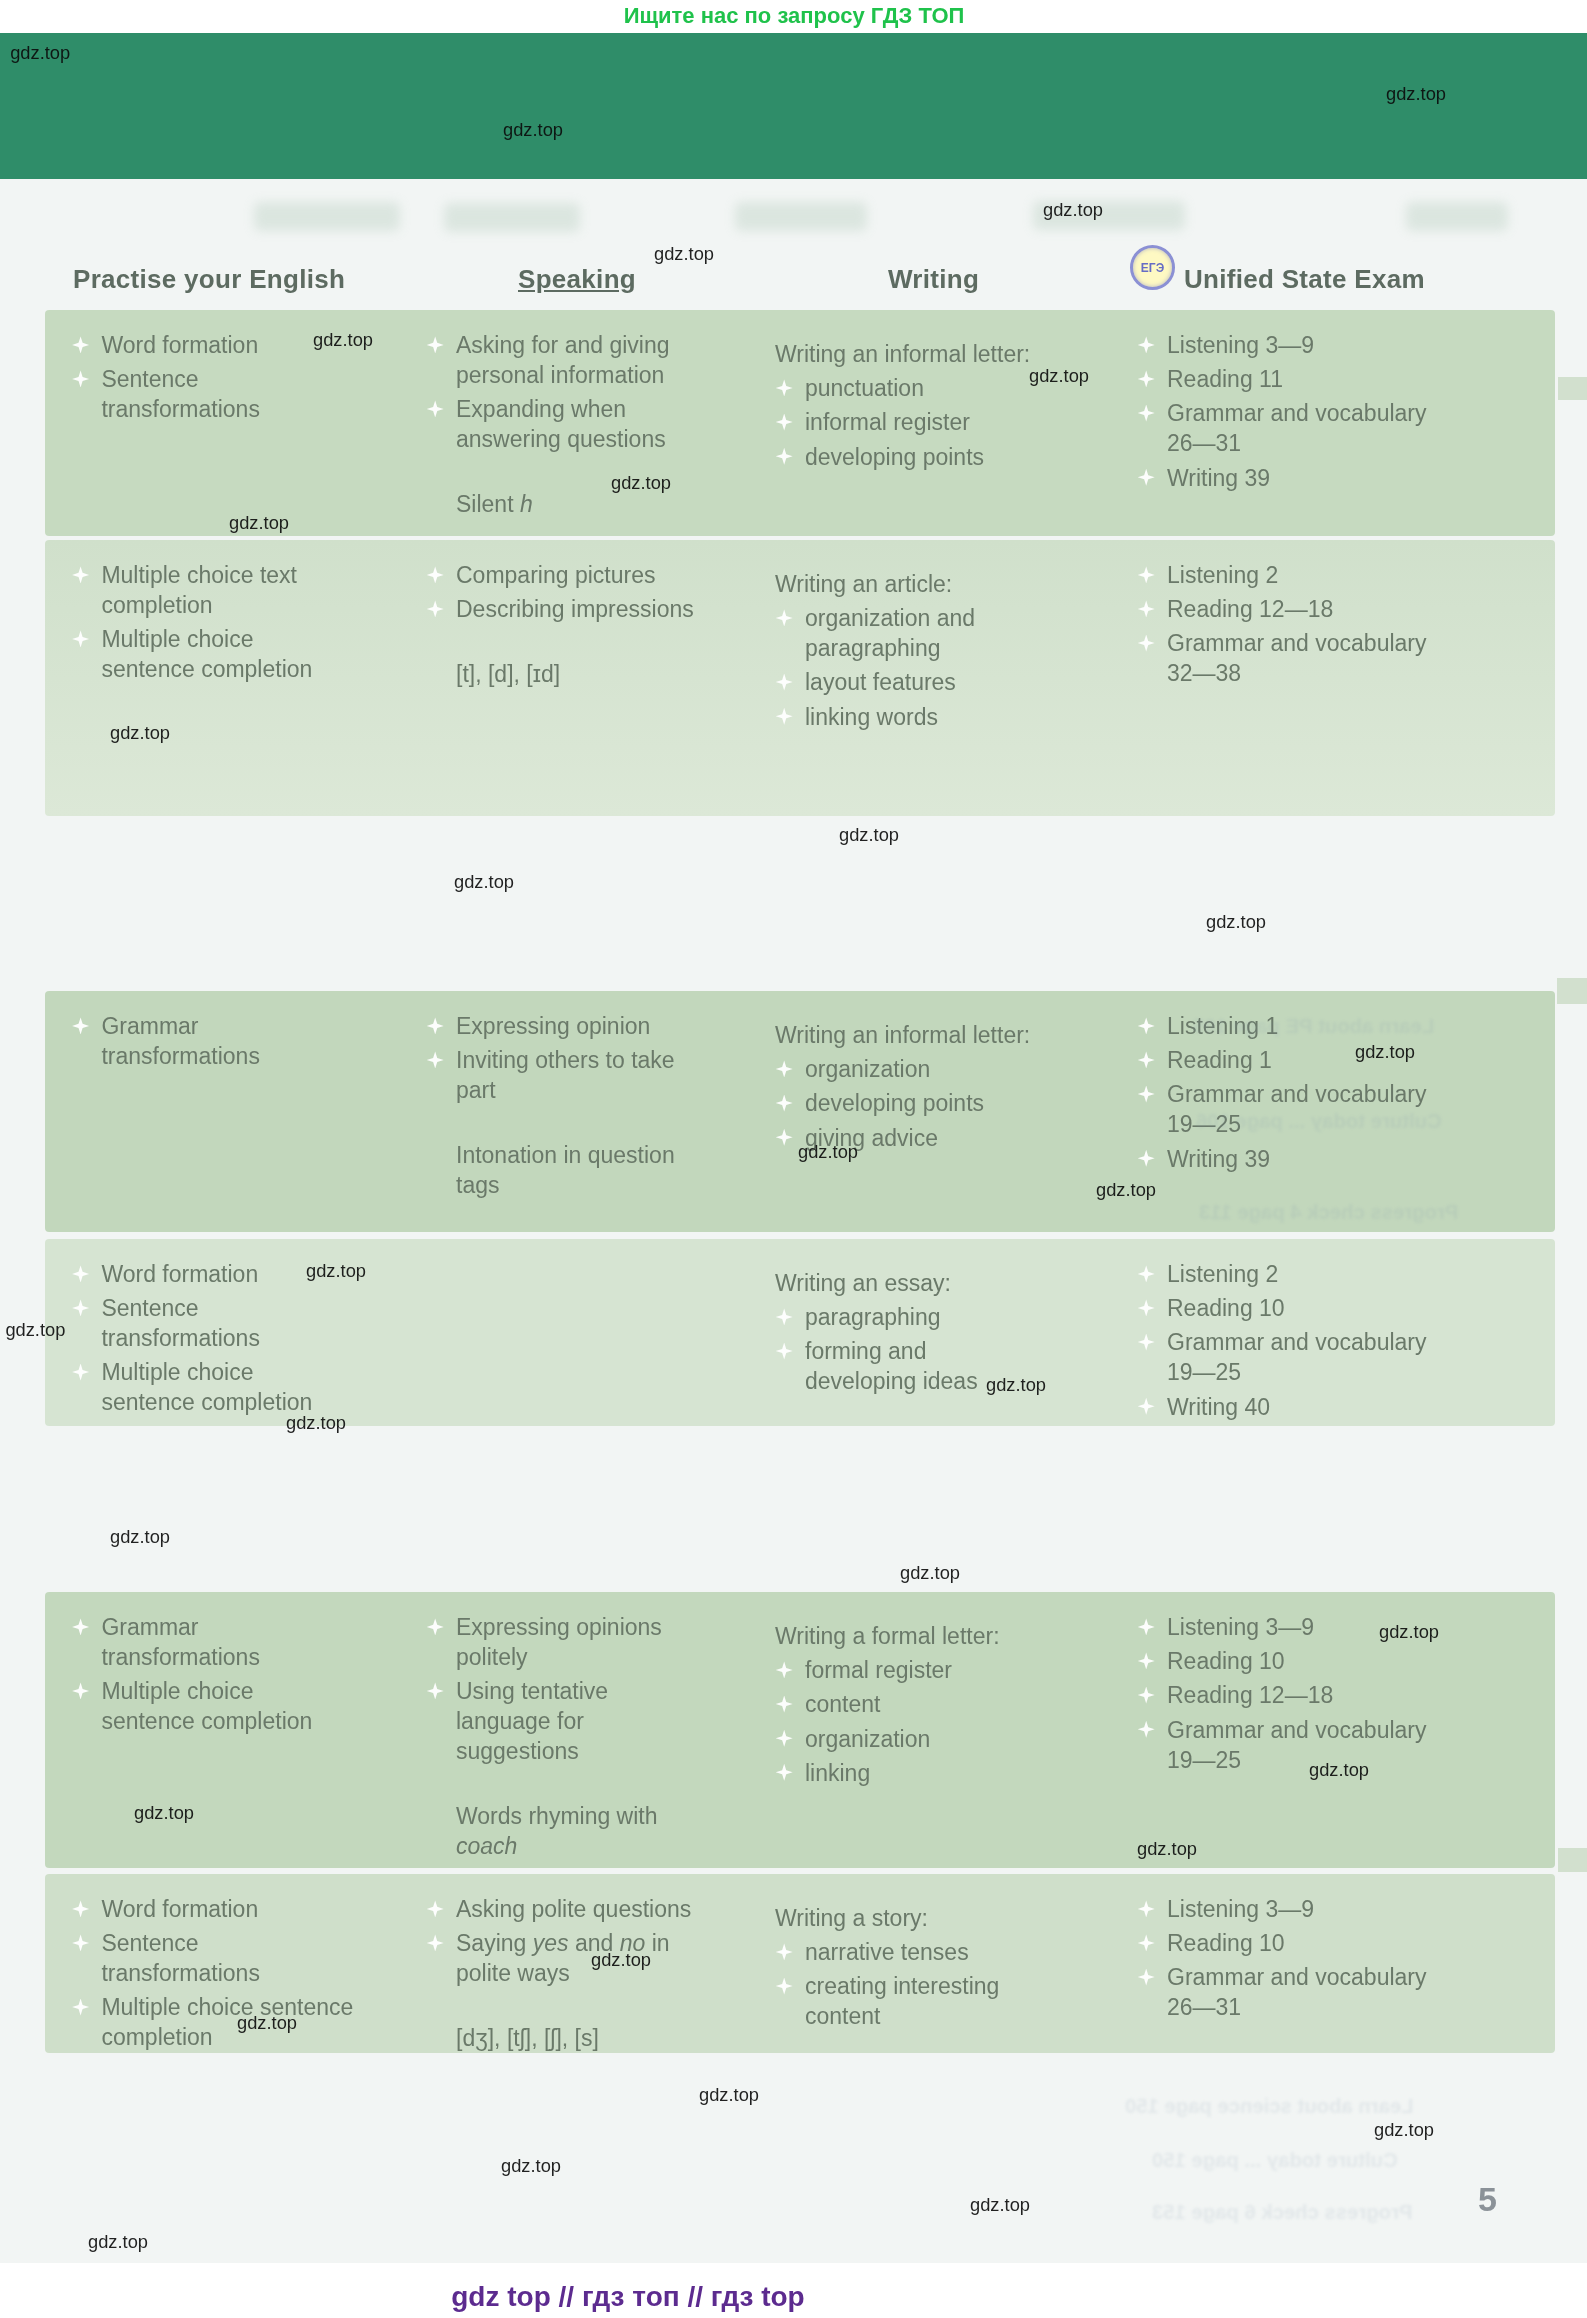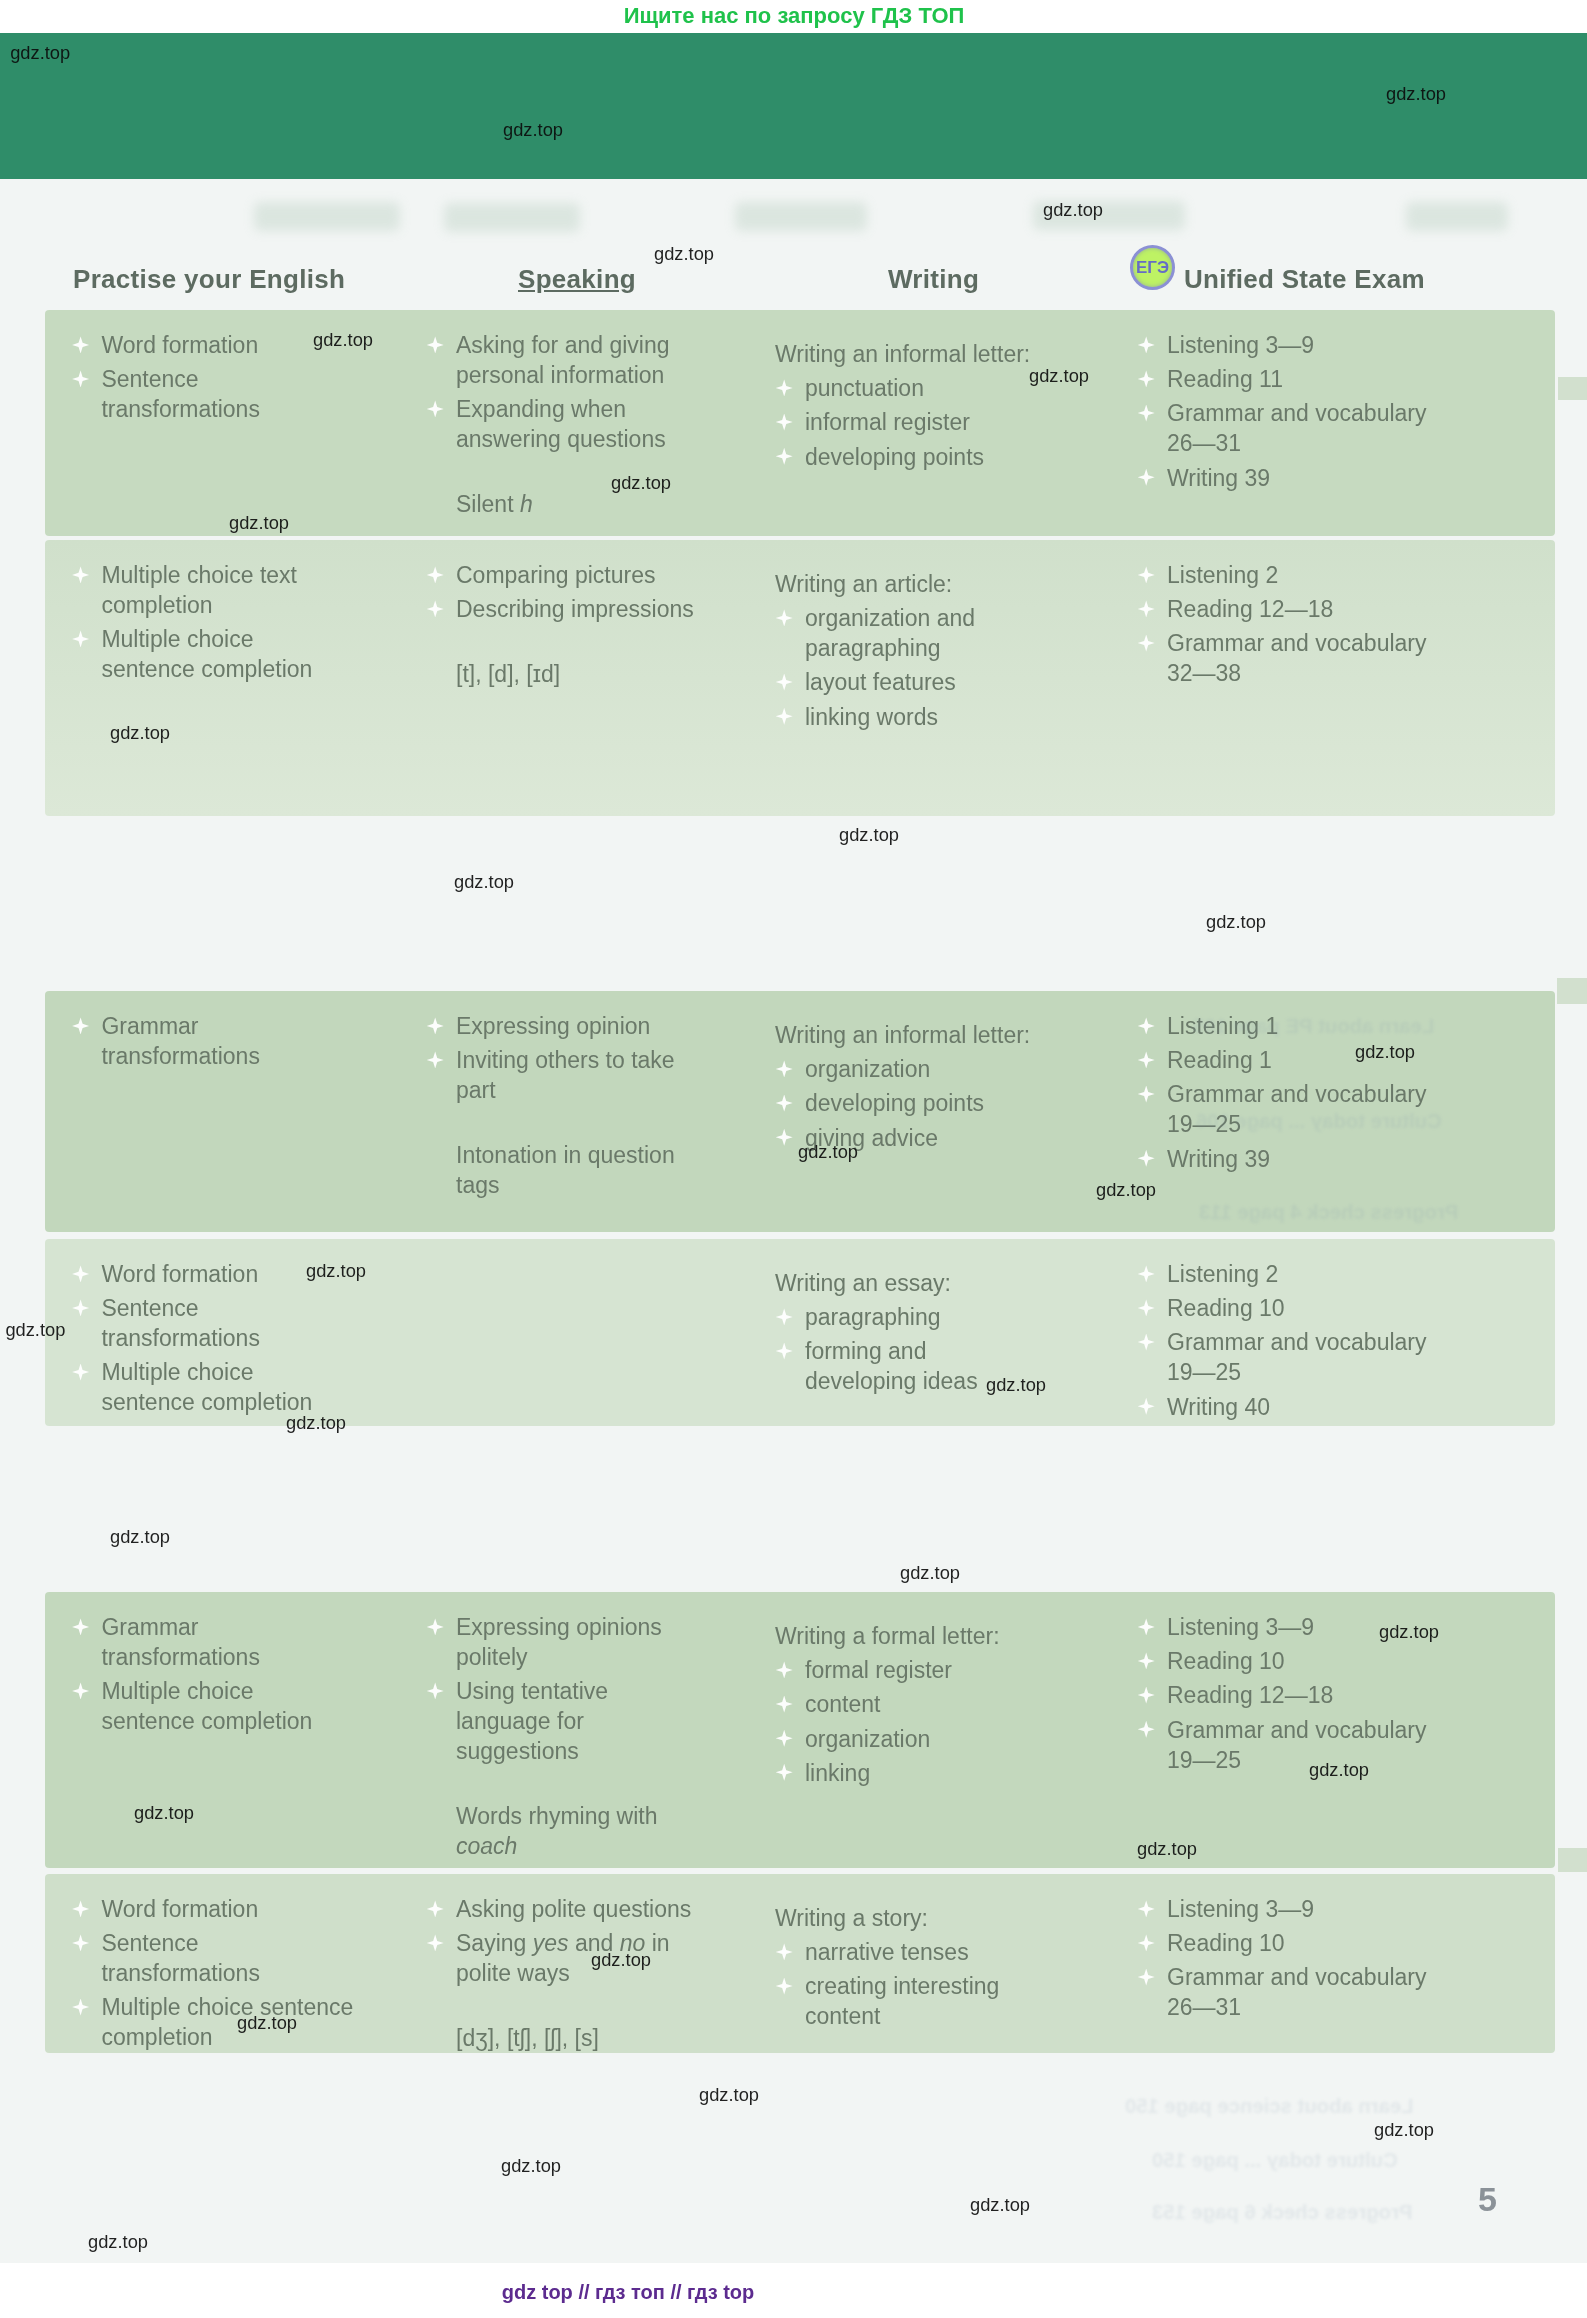--- a/index.html
+++ b/index.html
@@ -15,22 +15,22 @@
   }
   .band{position:absolute;left:0;top:33px;width:1588px;height:146px;background:var(--band_green,#2f8d69);}
   .bottom-strip{position:absolute;left:0;top:2263px;width:1588px;height:56px;background:#ffffff;}
 
   .colhead{
     position:absolute;top:264px;font-size:26px;font-weight:bold;
     color:var(--header_text,#5d6b61);letter-spacing:0.3px;
   }
   .ege{
     position:absolute;left:1130px;top:245px;width:39px;height:39px;border-radius:50%;
-    border:3.4px solid #8b90d4;background:#bef264;color:#666dc5;
-    font-size:17px;font-weight:bold;display:flex;align-items:center;justify-content:center;
+    border:3.4px solid #8b90d4;background:#fef9c3;color:#666dc5;
+    font-size:12px;font-weight:bold;display:flex;align-items:center;justify-content:center;
     box-shadow:inset 0 0 4.1px rgba(110,115,200,.5);
   }
 
   .table{position:absolute;left:0;top:13px;width:1588px;height:2319px;}
   .block{position:absolute;left:45px;width:1510px;border-radius:4.1px;}
   .col{position:absolute;top:20.3px;}
   .c1{left:26.4px;width:339px;}
   .c2{left:381px;width:312px;}
   .c3{left:730px;width:325px;}
   .c4{left:1092px;width:379px;}
@@ -53,21 +53,21 @@
   .ghost-bar{position:absolute;height:28.5px;border-radius:5.4px;background:#a8c4b2;opacity:.3;filter:blur(5.4px);}
   .ghost-text{
     position:absolute;font-size:20.3px;font-weight:bold;color:#7d93a8;opacity:.14;
     filter:blur(1.4px);transform:scaleX(-1);white-space:nowrap;
   }
   .edge-sliver{position:absolute;background:#c9dbc4;opacity:.8;}
 
   .pagenum{position:absolute;left:1478px;top:2180px;font-size:34px;font-weight:bold;color:#8b9298;}
   .footer-line{
     position:absolute;left:0;top:2281px;width:1256px;text-align:center;
-    font-size:20px;font-weight:bold;color:var(--footer_purple,#5c2b8f);
+    font-size:28px;font-weight:bold;color:var(--footer_purple,#5c2b8f);
   }
 </style>
 </head>
 <body>
 
 <div class="top-strip"></div>
 <div class="banner-text">Ищите нас по запросу ГДЗ ТОП</div>
 <div class="band"></div>
 <div class="bottom-strip"></div>
 

